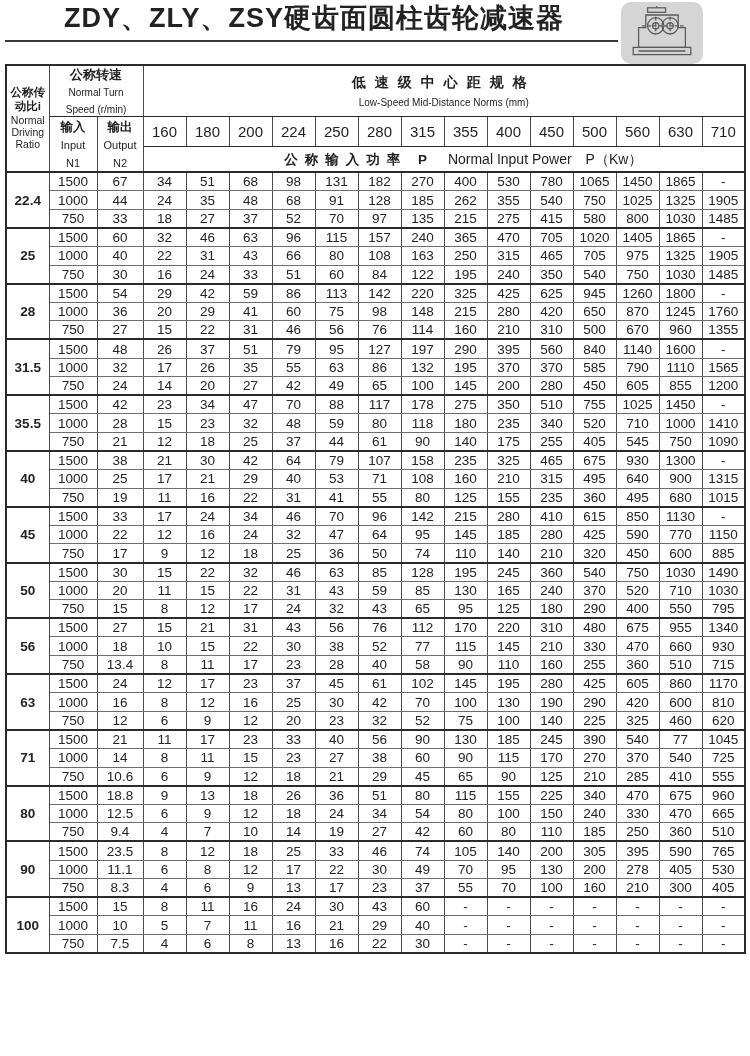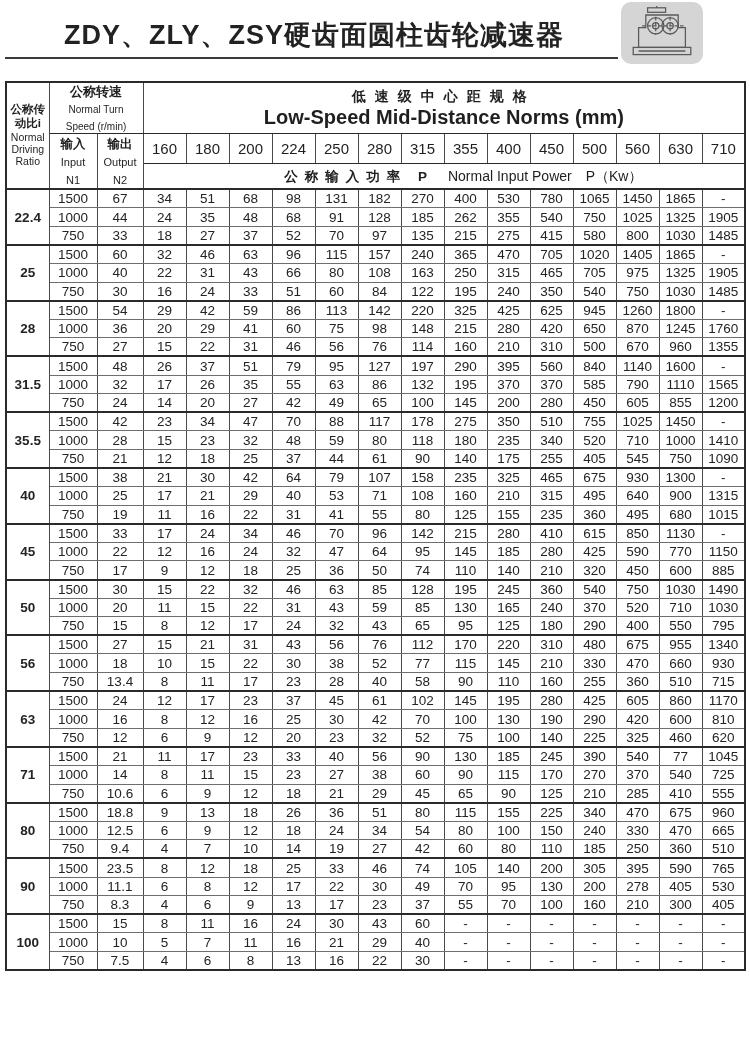--- a/index.html
+++ b/index.html
@@ -5,21 +5,21 @@
   * { margin: 0; padding: 0; box-sizing: border-box; }
   html, body { width: 750px; background: #ffffff; }
   body {
     height: 1056px;
     position: relative;
     font-family: "Liberation Sans", "DejaVu Sans", sans-serif;
     color: #1f1f1f;
     overflow: hidden;
   }
   
-  .page-header { position: relative; padding-top: 17px; }
+  .page-header { position: relative; padding-top: 0; }
   .title-area { width: 618px; margin-left: 5px; text-align: center; }
   .main-title {
     font-size: 27px;
     font-weight: bold;
     letter-spacing: 1px;
     color: #222;
     padding-bottom: 4px;
   }
   .title-rule { border: none; border-top: 2px solid #3a3a3a; width: 613px; margin-left: 5px; }
   .sub-title { font-size: 15px; color: #2a2a2a; padding-top: 3px; }
@@ -50,21 +50,21 @@
     white-space: nowrap;
   }
   .power-table thead th { border-bottom-color: #2a2a2a; }
   .ratio-th { font-size: 10.5px; line-height: 1.18; font-weight: normal; margin-top: 46px; }
   .ratio-th .cn { font-size: 11.5px; font-weight: bold; }
   .speed-th { height: 37px; font-weight: normal; line-height: 1.05; }
   .speed-th .cn { font-size: 13px; font-weight: bold; }
   .speed-th .en { font-size: 10px; }
   .distance-th { font-weight: normal; }
   .distance-th .cn { font-size: 14px; font-weight: bold; letter-spacing: 9px; }
-  .distance-th .en { font-size: 20px; letter-spacing: 0; font-weight: bold; }
+  .distance-th .en { font-size: 10px; letter-spacing: 0; }
   .io-th { font-weight: normal; line-height: 1.12; }
   .io-th .cn { font-size: 12.5px; font-weight: bold; }
   .io-th .en { font-size: 11px; }
   .size-th { height: 25px; font-size: 15px; font-weight: normal; }
   .power-th { height: 21px; font-weight: normal; padding-left: 39px; }
   .power-th .cn { font-size: 13.5px; font-weight: bold; letter-spacing: 7px; margin-right: 14px; }
   .power-th .en { font-size: 14px; }
   .power-table tbody td {
     height: 18.6px;
     font-size: 13.5px;

